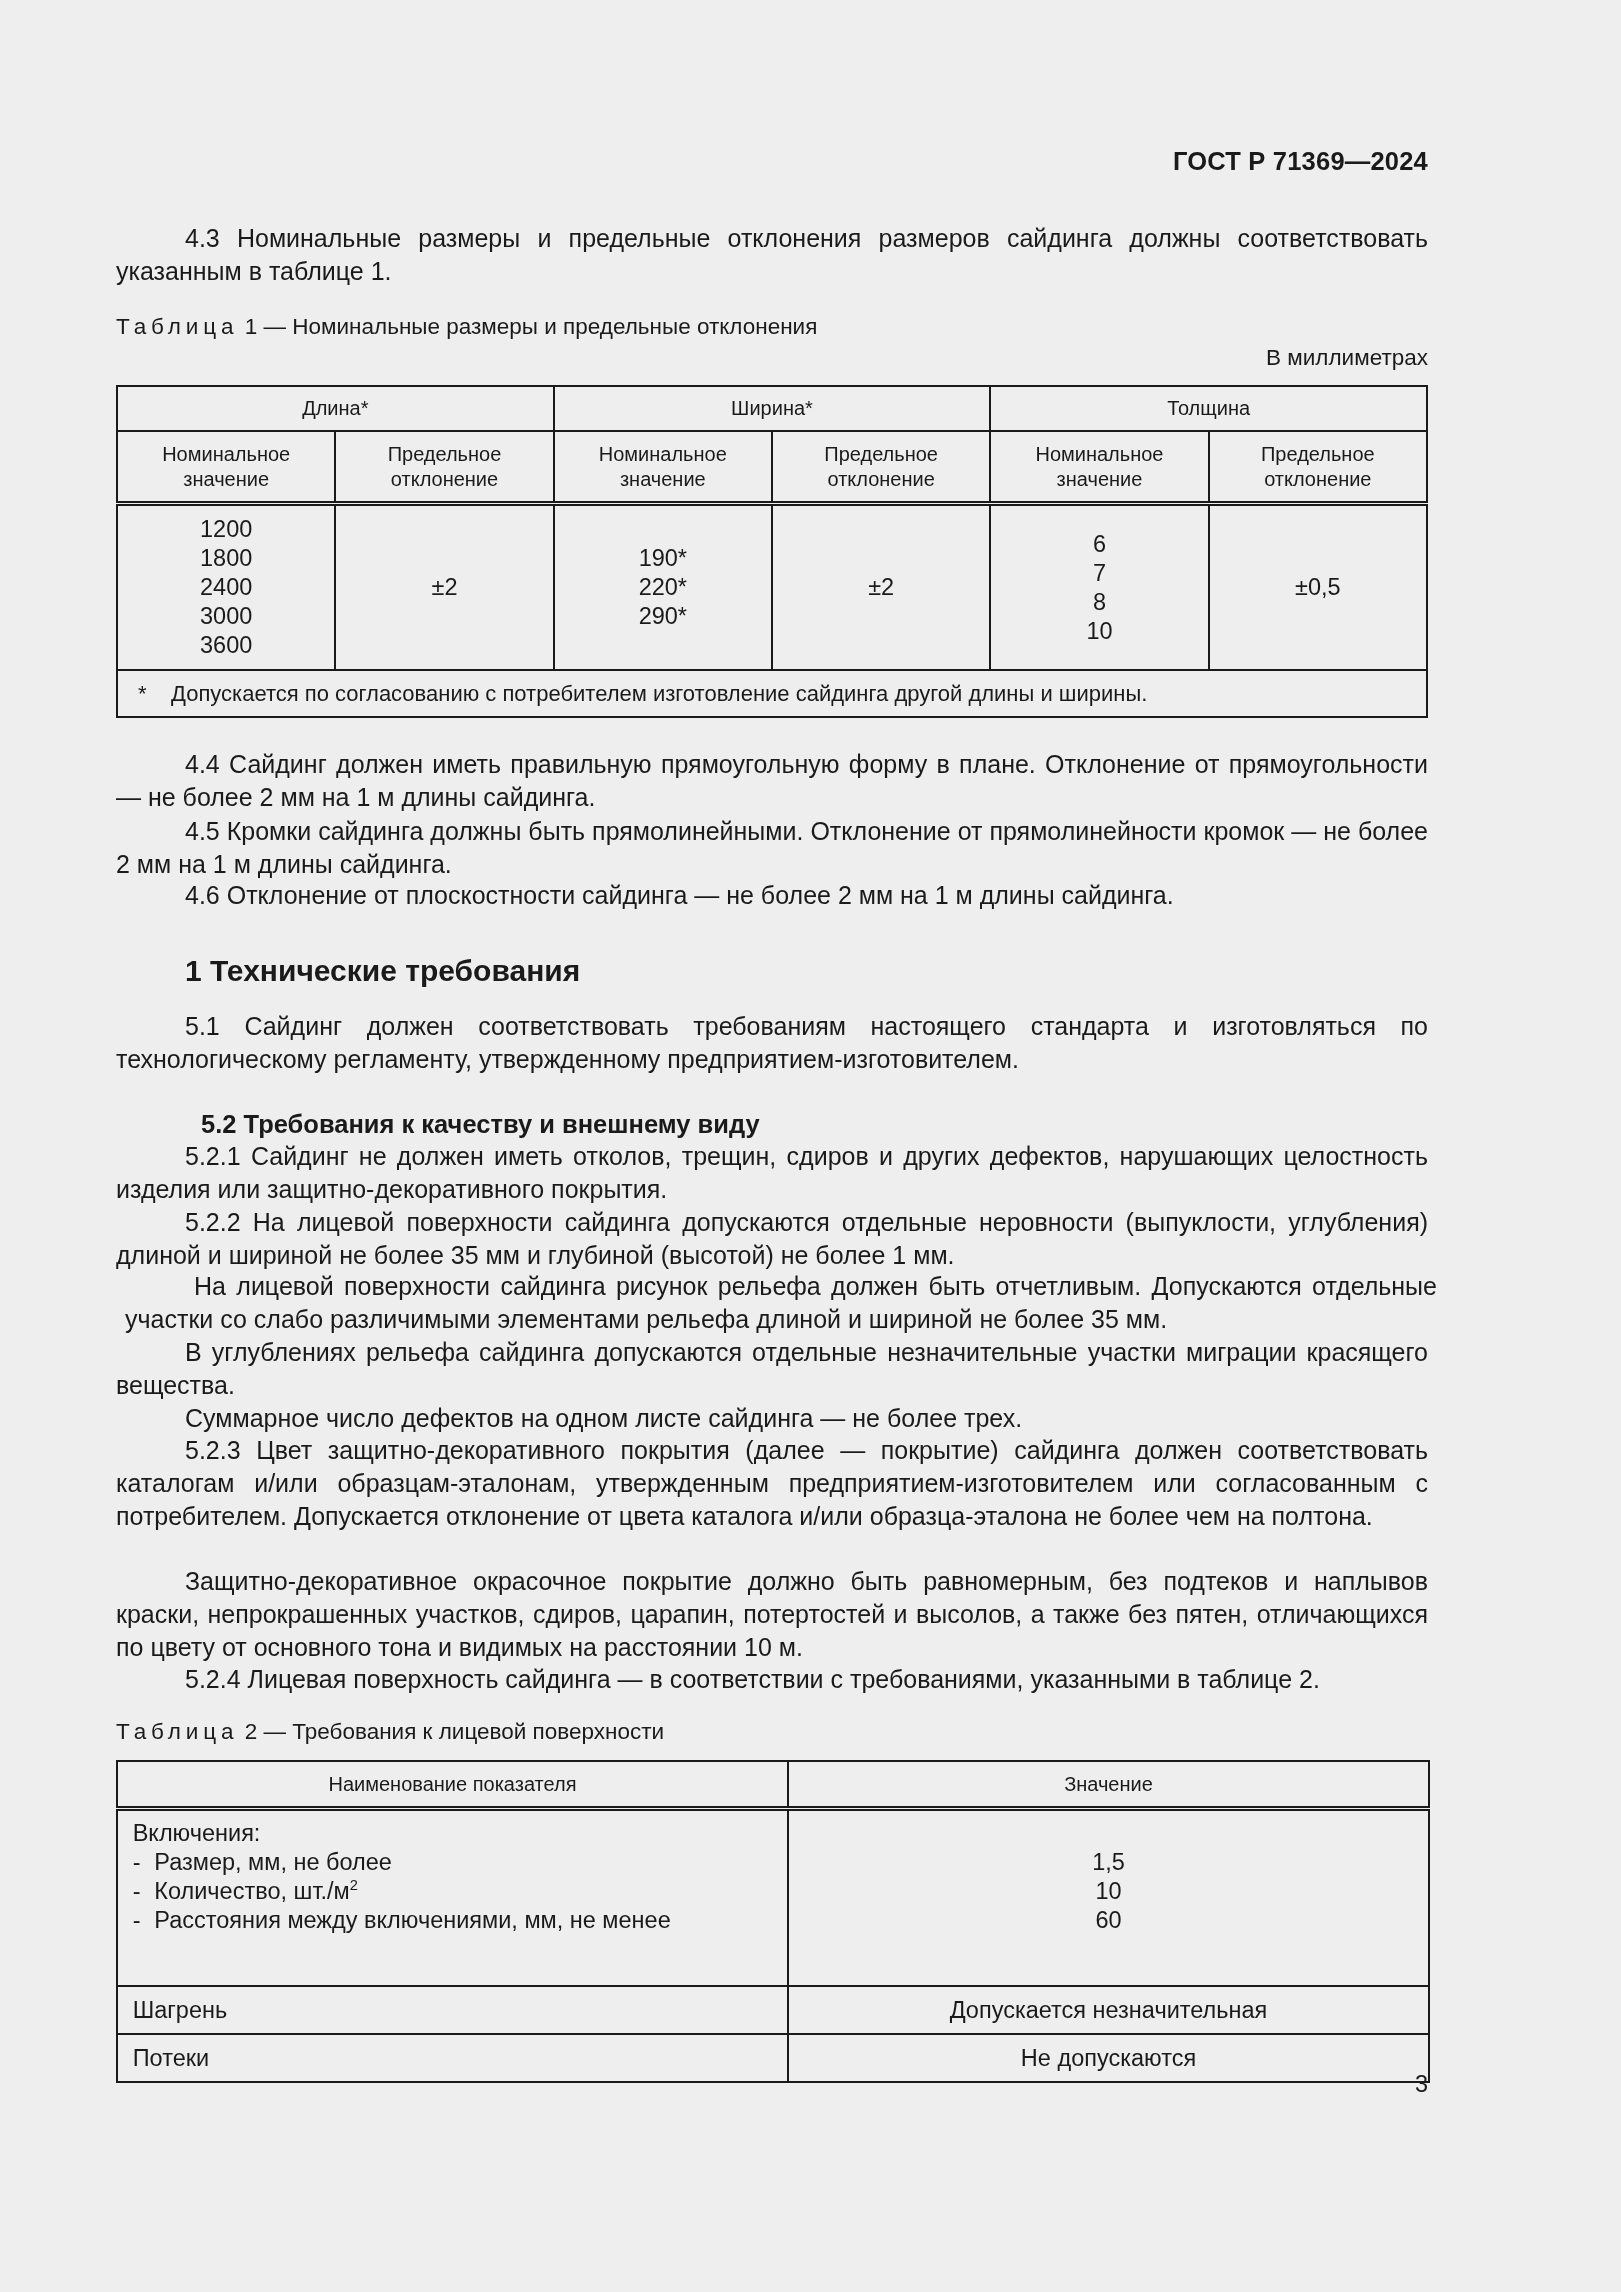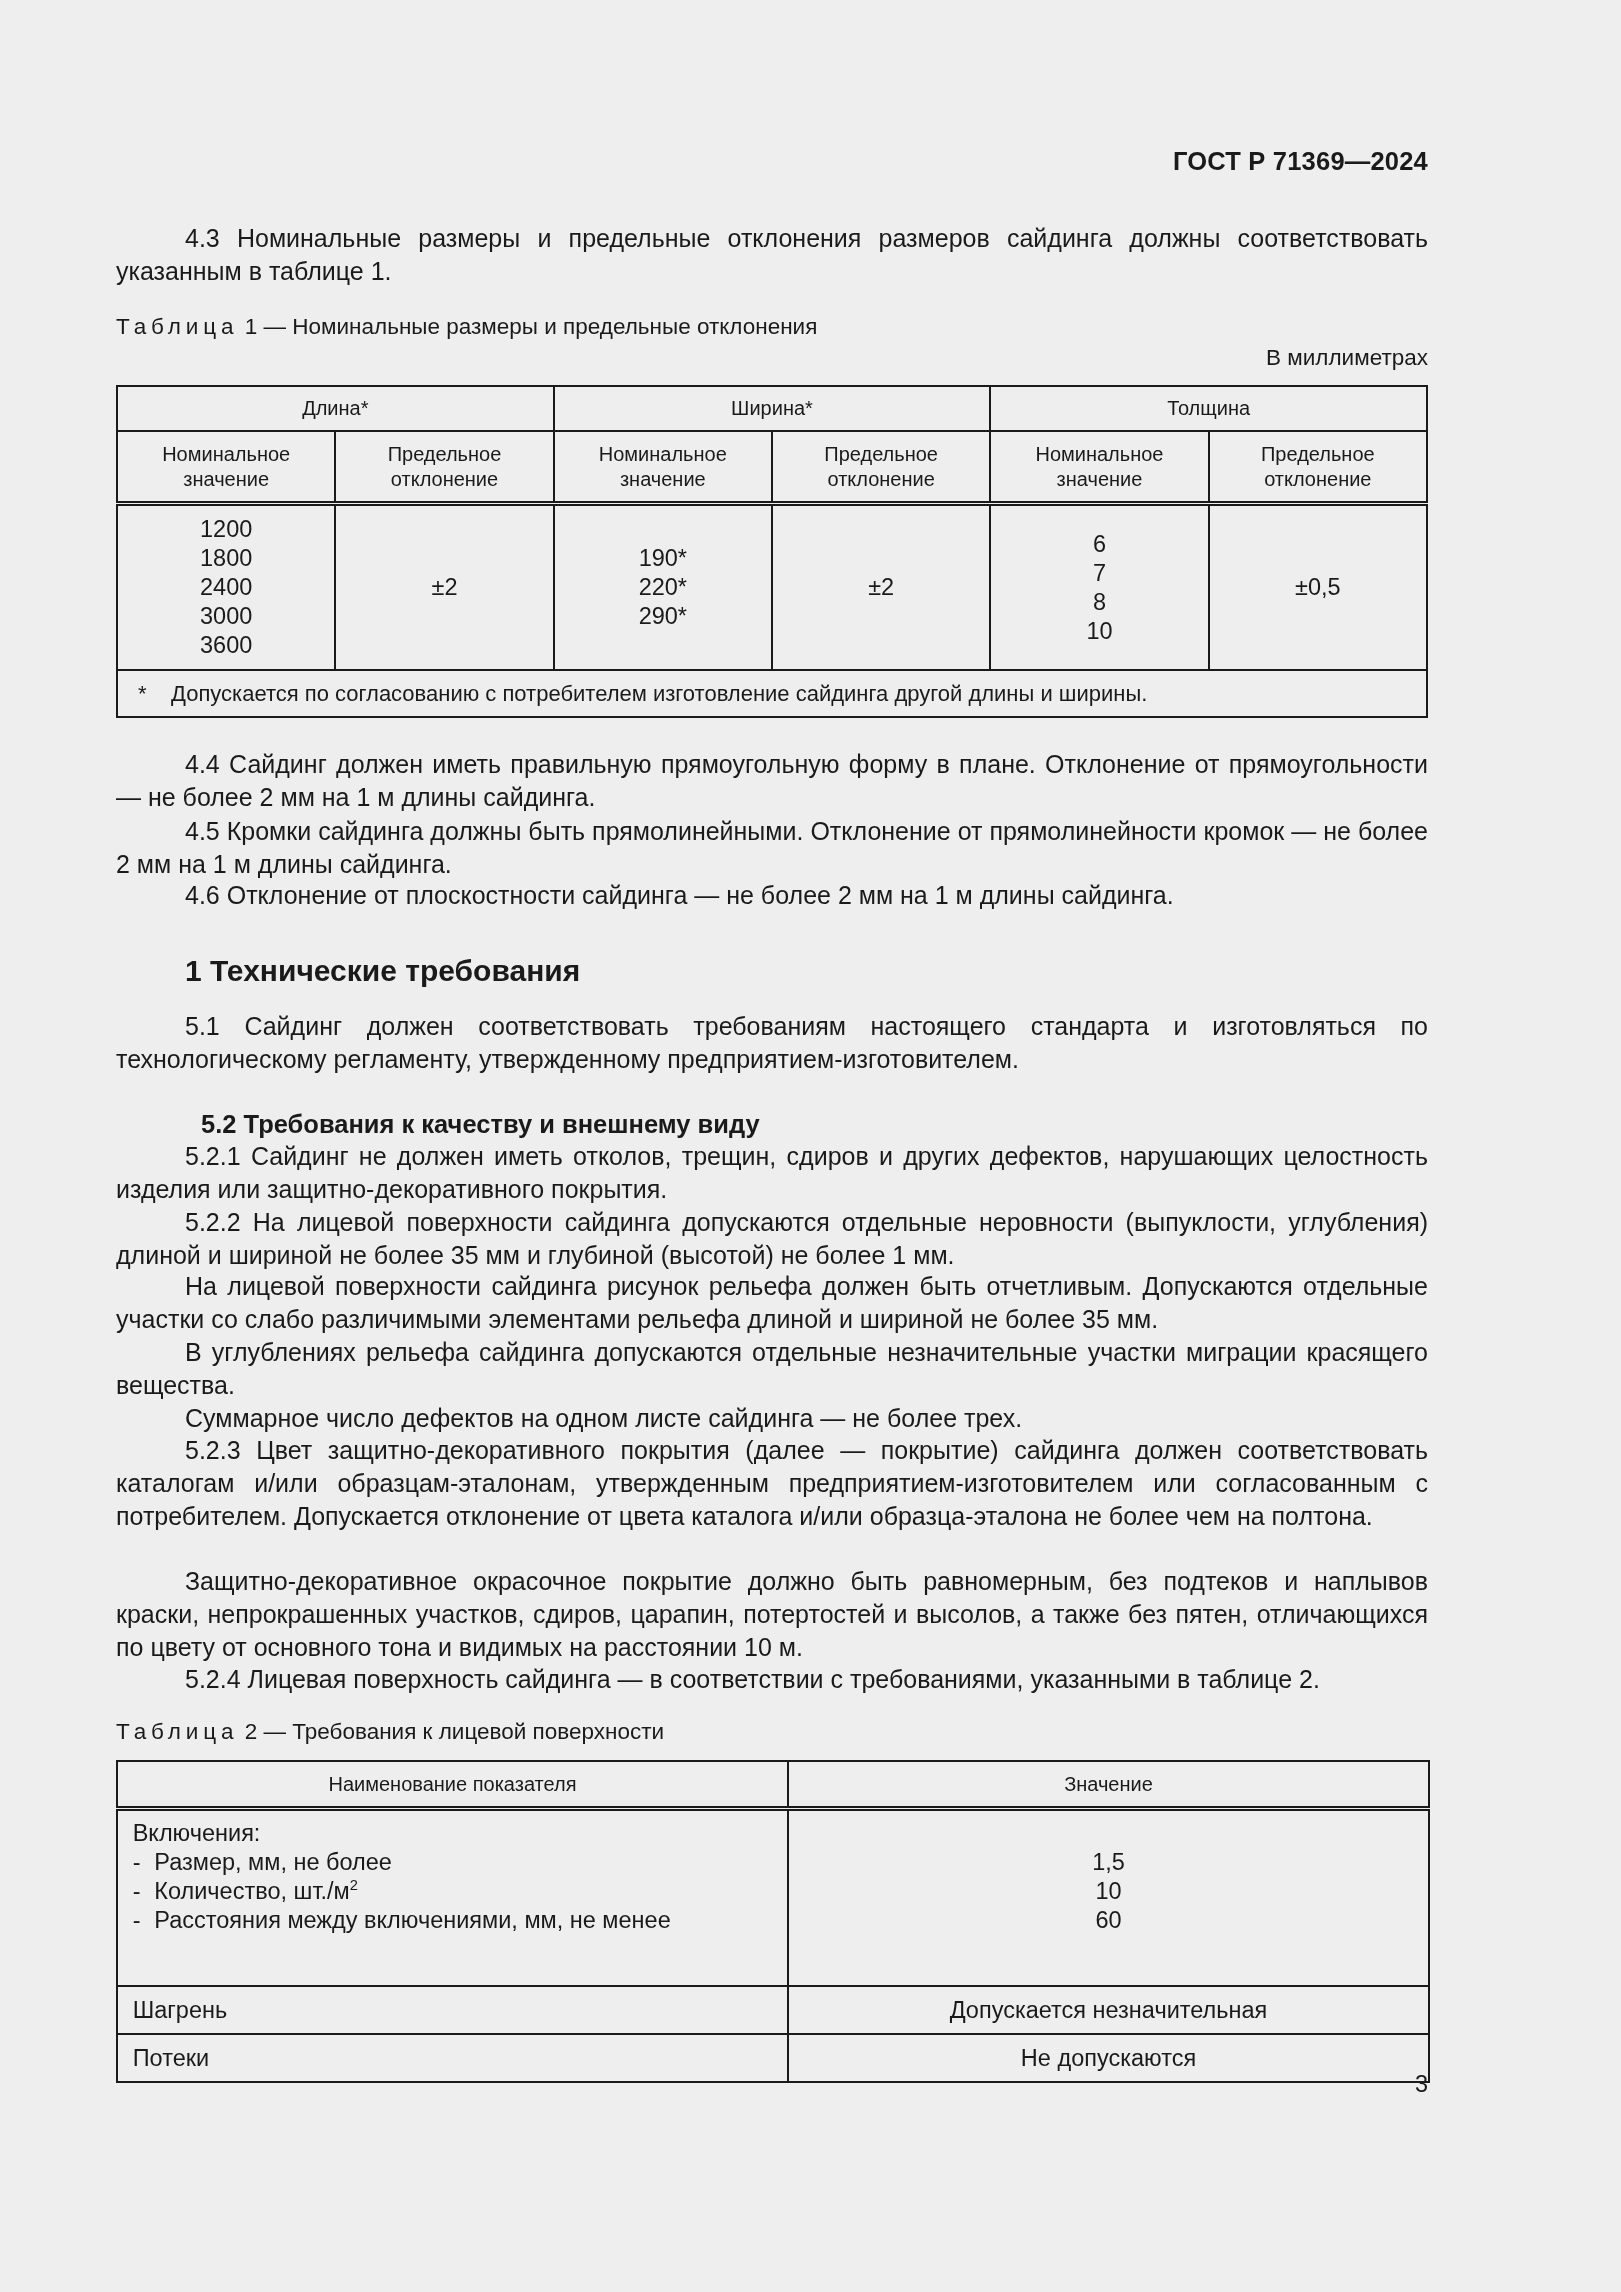--- a/index.html
+++ b/index.html
@@ -110,21 +110,21 @@
   <p class="abs ind" style="top:815px;">4.5 Кромки сайдинга должны быть прямолинейными. Отклонение от прямолинейности кромок — не более 2 мм на 1 м длины сайдинга.</p>
   <p class="abs ind" style="top:879px;">4.6 Отклонение от плоскостности сайдинга — не более 2 мм на 1 м длины сайдинга.</p>
 
   <h2 class="abs" style="top:951px;">1  Технические требования</h2>
 
   <p class="abs ind" style="top:1010px;">5.1 Сайдинг должен соответствовать требованиям настоящего стандарта и изготовляться по технологическому регламенту, утвержденному предприятием-изготовителем.</p>
   <h3 class="abs" style="top:1092px;">5.2  Требования к качеству и внешнему виду</h3>
 
   <p class="abs ind" style="top:1140px;">5.2.1 Сайдинг не должен иметь отколов, трещин, сдиров и других дефектов, нарушающих целостность изделия или защитно-декоративного покрытия.</p>
   <p class="abs ind" style="top:1206px;">5.2.2 На лицевой поверхности сайдинга допускаются отдельные неровности (выпуклости, углубления) длиной и шириной не более 35 мм и глубиной (высотой) не более 1 мм.</p>
-  <p class="abs ind" style="top:1270px;">На лицевой поверхности сайдинга рисунок рельефа должен быть отчетливым. Допускаются отдельные участки со слабо различимыми элементами рельефа длиной и шириной не более 35 мм.</p>
+  <p class="abs ind" style="top:1270px;margin-left:9px;">На лицевой поверхности сайдинга рисунок рельефа должен быть отчетливым. Допускаются отдельные участки со слабо различимыми элементами рельефа длиной и шириной не более 35 мм.</p>
   <p class="abs ind" style="top:1336px;">В углублениях рельефа сайдинга допускаются отдельные незначительные участки миграции красящего вещества.</p>
   <p class="abs ind" style="top:1402px;">Суммарное число дефектов на одном листе сайдинга — не более трех.</p>
   <p class="abs ind" style="top:1434px;">5.2.3 Цвет защитно-декоративного покрытия (далее — покрытие) сайдинга должен соответствовать каталогам и/или образцам-эталонам, утвержденным предприятием-изготовителем или согласованным с потребителем. Допускается отклонение от цвета каталога и/или образца-эталона не более чем на полтона.</p>
   <p class="abs ind" style="top:1565px;">Защитно-декоративное окрасочное покрытие должно быть равномерным, без подтеков и наплывов краски, непрокрашенных участков, сдиров, царапин, потертостей и высолов, а также без пятен, отличающихся по цвету от основного тона и видимых на расстоянии 10 м.</p>
   <p class="abs ind" style="top:1663px;">5.2.4 Лицевая поверхность сайдинга — в соответствии с требованиями, указанными в таблице 2.</p>
 
   <div class="abs caption" style="top:1717px;">
     <span class="spaced">Таблица</span>
     <span>2 — Требования к лицевой поверхности</span>
   </div>

